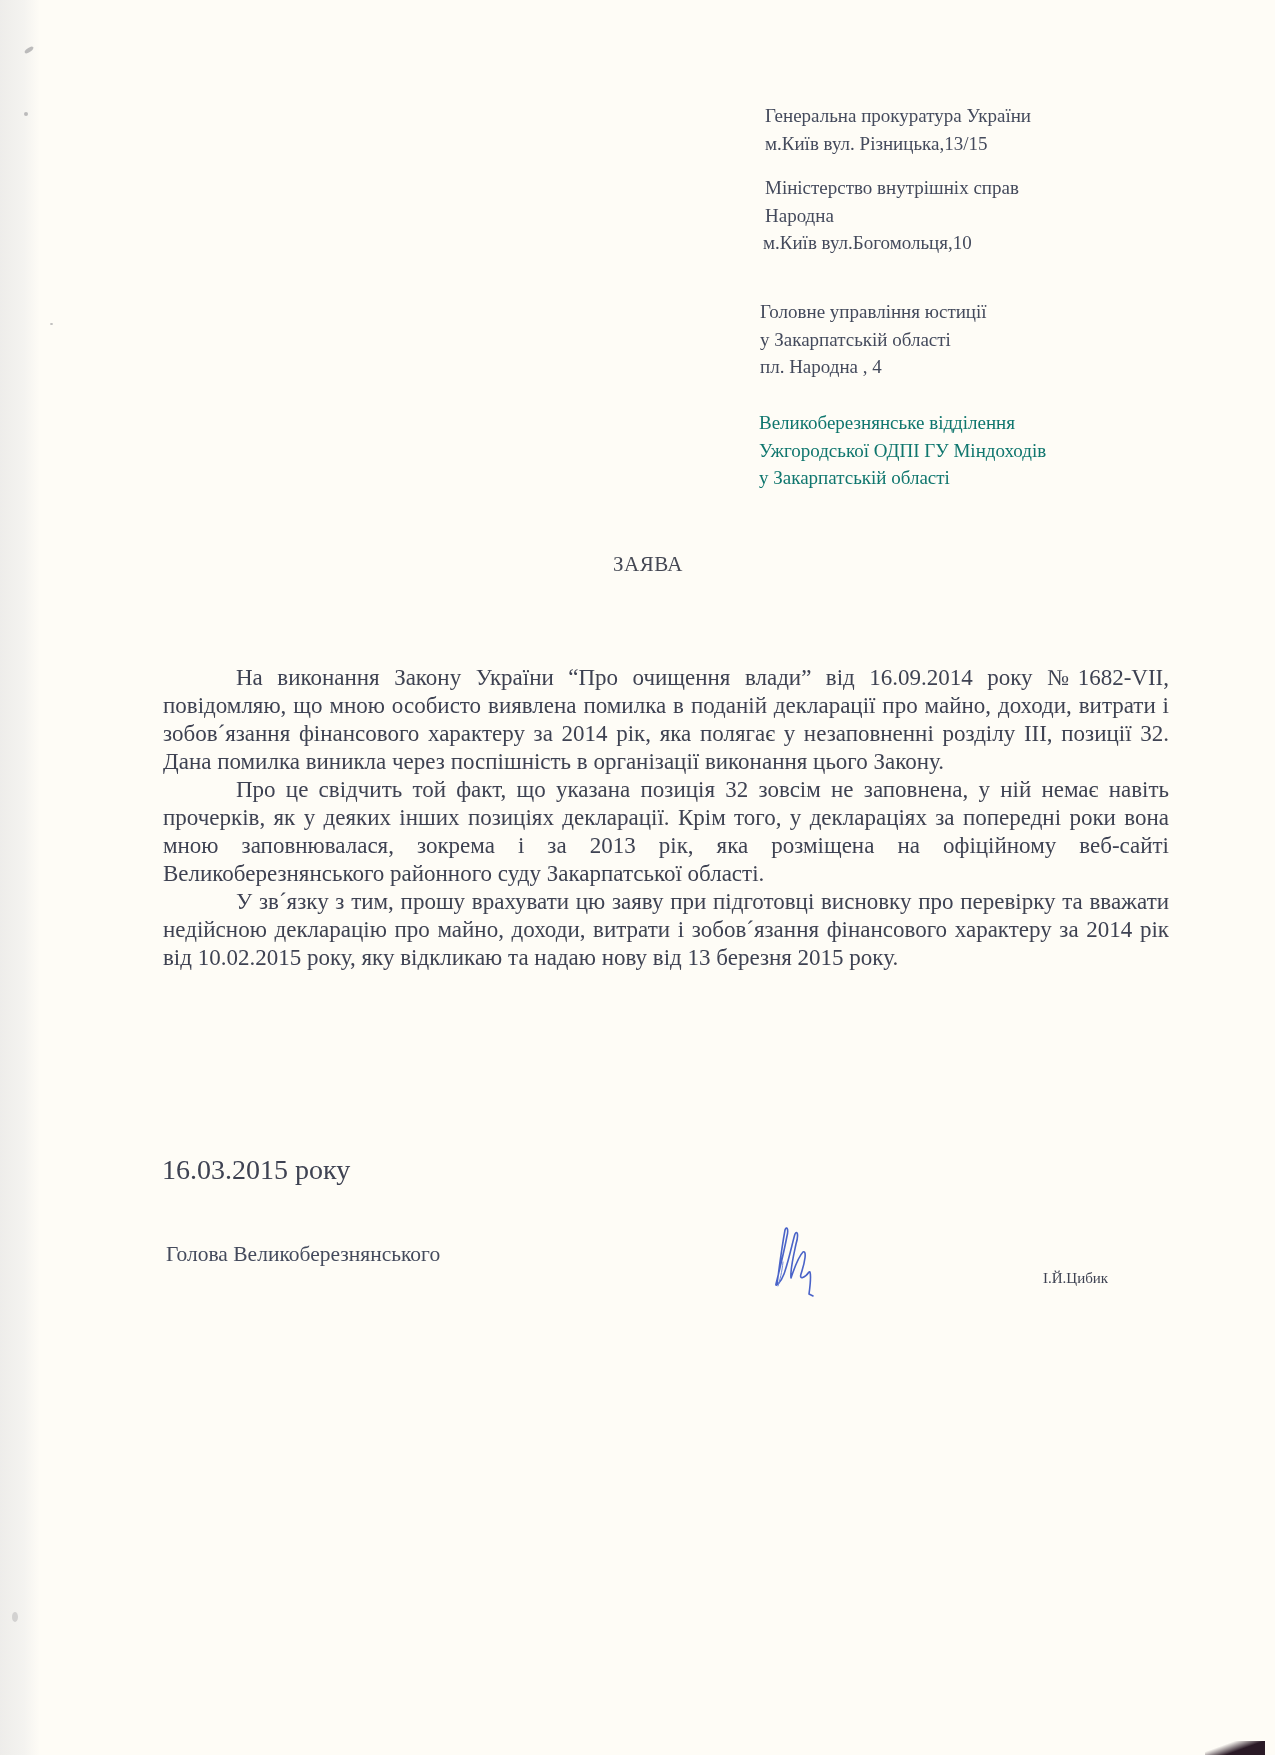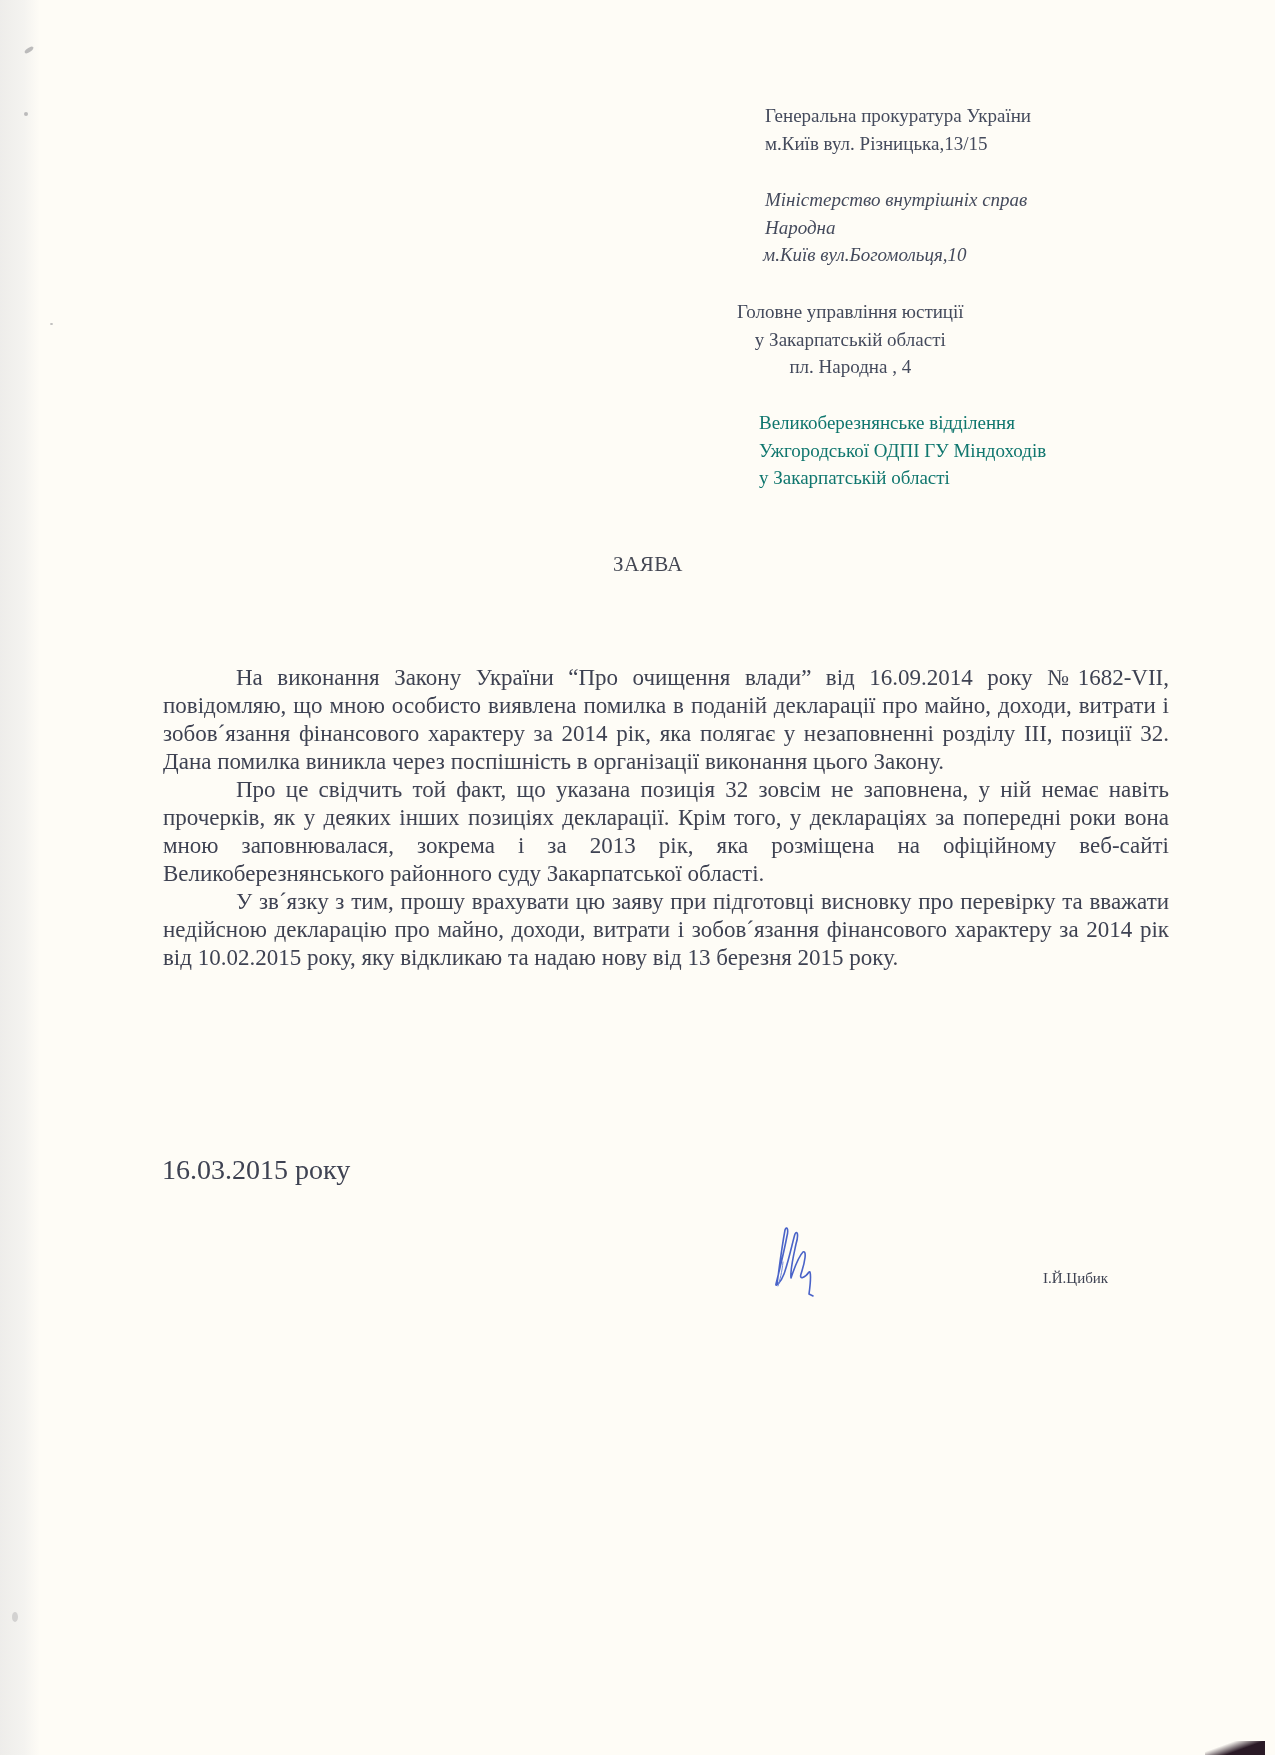--- a/index.html
+++ b/index.html
@@ -103,27 +103,27 @@
 <div class="scan-speck" style="left:24px;top:112px;width:4px;height:4px;"></div>
 <div class="scan-speck" style="left:50px;top:323px;width:3px;height:2px;"></div>
 <div class="scan-speck" style="left:12px;top:1612px;width:6px;height:10px;opacity:0.3;"></div>
 <div class="scan-shadow-bottom"></div>
 
 <div class="addr-block" style="left:765px;top:102px;">
   <div>Генеральна прокуратура України</div>
   <div>м.Київ вул. Різницька,13/15</div>
 </div>
 
-<div class="addr-block" style="left:765px;top:186px;font-style:italic;">
+<div class="addr-block" style="left:765px;top:174px;">
   <div>Міністерство внутрішніх справ</div>
   <div>Народна</div>
   <div style="margin-left:-2px;">м.Київ вул.Богомольця,10</div>
 </div>
 
-<div class="addr-block" style="left:737px;top:298px;text-align:center;">
+<div class="addr-block" style="left:760px;top:298px;">
   <div>Головне управління юстиції</div>
   <div>у Закарпатській області</div>
   <div>пл. Народна , 4</div>
 </div>
 
 <div class="addr-block" style="left:759px;top:409px;color:#0f766e;">
   <div>Великоберезнянське відділення</div>
   <div>Ужгородської ОДПІ ГУ Міндоходів</div>
   <div>у Закарпатській області</div>
 </div>
@@ -132,20 +132,21 @@
 
 <div class="body-text">
   <p>На виконання Закону України “Про очищення влади” від 16.09.2014 року №1682-VII, повідомляю, що мною особисто виявлена помилка в поданій декларації про майно, доходи, витрати і зобов´язання фінансового характеру за 2014 рік, яка полягає у незаповненні розділу III, позиції 32. Дана помилка виникла через поспішність в організації виконання цього Закону.</p>
   <p>Про це свідчить той факт, що указана позиція 32 зовсім не заповнена, у ній немає навіть прочерків, як у деяких інших позиціях декларації. Крім того, у деклараціях за попередні роки вона мною заповнювалася, зокрема і за 2013 рік, яка розміщена на офіційному веб-сайті Великоберезнянського районного суду Закарпатської області.</p>
   <p>У зв´язку з тим, прошу врахувати цю заяву при підготовці висновку про перевірку та вважати недійсною декларацію про майно, доходи, витрати і зобов´язання фінансового характеру за 2014 рік від 10.02.2015 року, яку відкликаю та надаю нову від 13 березня 2015 року.</p>
 </div>
 
 <div class="date">16.03.2015 року</div>
 
 <div class="position-block">
+  <div>Голова Великоберезнянського</div>
 </div>
 
 <div class="signature">
   <svg width="80" height="80" viewBox="0 0 80 80">
     <path d="M12 62 C14 48, 16 30, 20 8 C21 4, 24 6, 22 14 C19 30, 14 50, 11 62 C10 66, 16 60, 19 52 C24 38, 28 18, 30 12 C32 8, 34 12, 31 22 C28 36, 25 48, 26 56 C28 50, 34 34, 38 30 C42 28, 40 40, 36 52 C34 58, 40 56, 44 50 C46 48, 46 58, 44 72 L48 74" fill="none" stroke="#4a63c8" stroke-width="1.6" stroke-linecap="round" stroke-linejoin="round"></path>
     <path d="M18 40 C17 50, 15 58, 13 64" fill="none" stroke="#6f86d8" stroke-width="1" stroke-linecap="round"></path>
   </svg>
 </div>
 
 <div class="signer-name">І.Й.Цибик</div>

